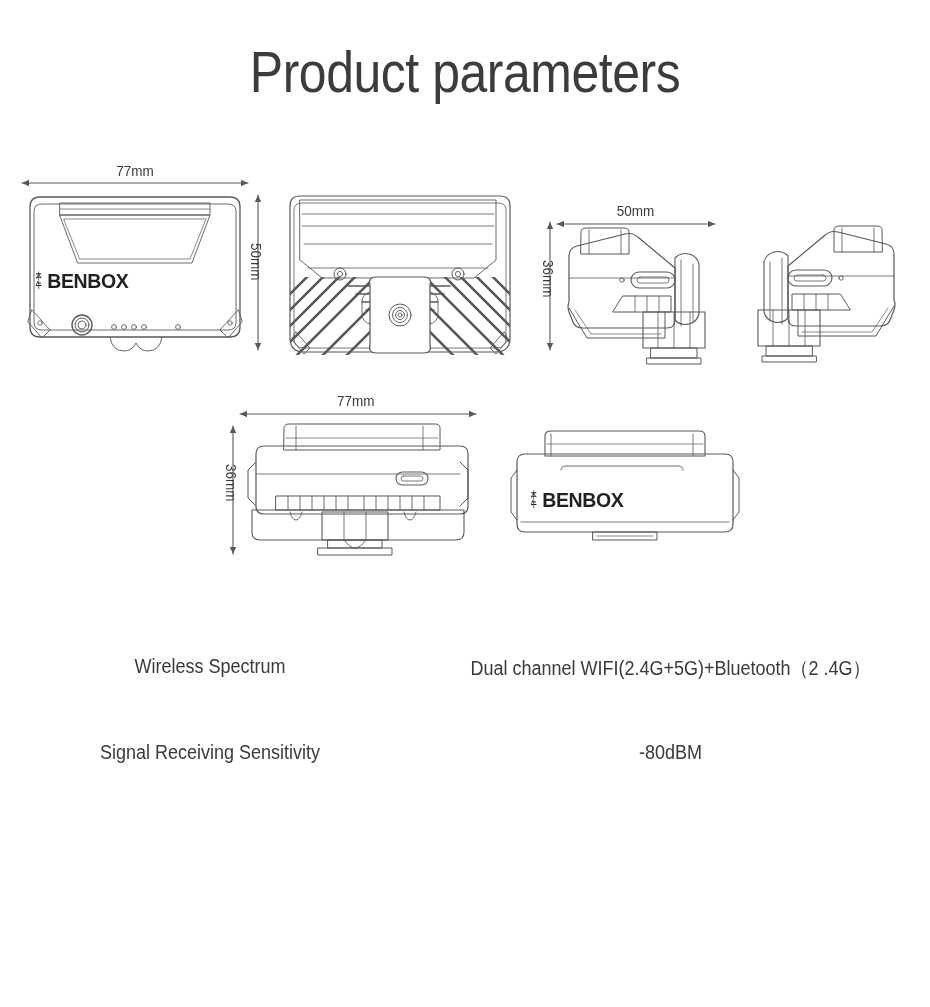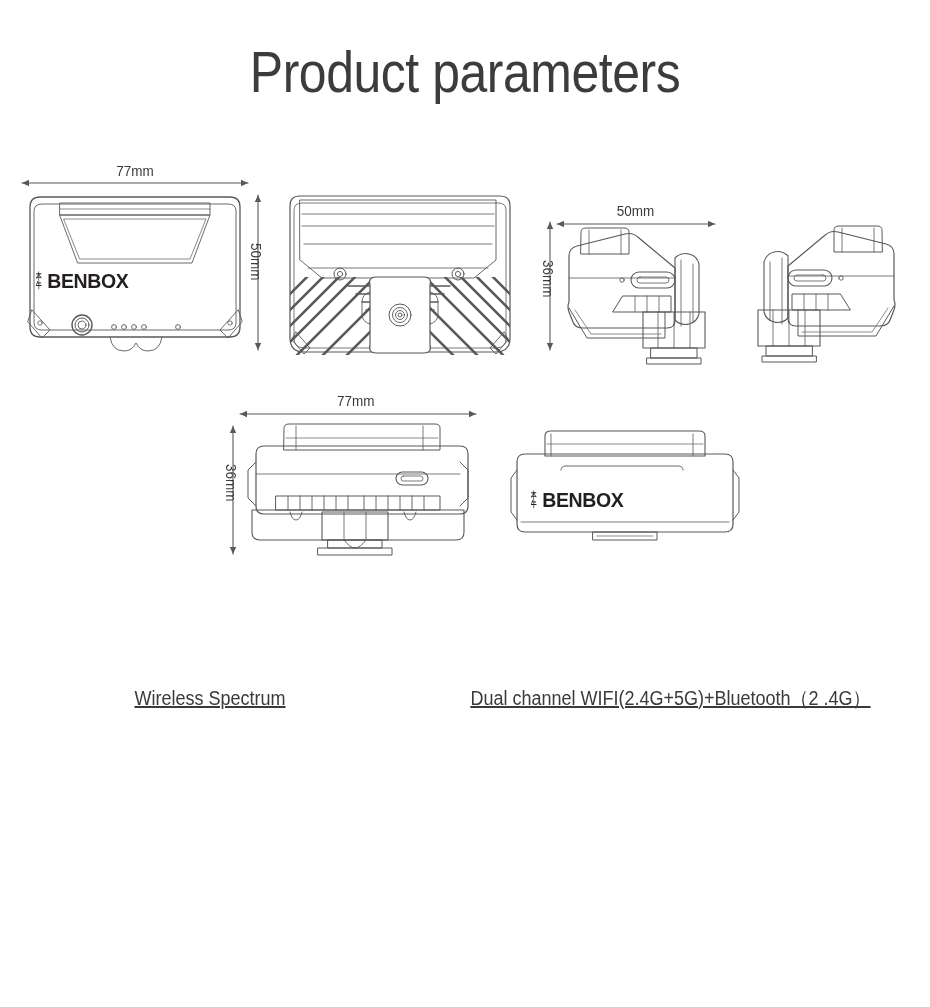--- a/index.html
+++ b/index.html
@@ -49,23 +49,21 @@
 
   
   #spec-table {
     position: absolute;
     top: 655px;
     left: 0;
     width: 930px;
   }
   .spec-row {
     display: flex;
-    align-items: center;
     height: 86px;
-    text-decoration: underline;
   }
   .spec-label {
     width: 420px;
     text-align: center;
     font-size: 20px;
     color: #3a3a3a;
     transform: scaleX(0.9);
   }
   .spec-value {
     flex: 1;
@@ -383,14 +381,18 @@
 
 <div id="spec-table">
 
   <div class="spec-row">
     <div class="spec-label">Wireless Spectrum</div>
     <div class="spec-value">Dual channel WIFI(2.4G+5G)+Bluetooth（2 .4G）</div>
   </div>
 
 
 
+  <div class="spec-row">
+    <div class="spec-label">Signal Receiving Sensitivity</div>
+    <div class="spec-value">-80dBM</div>
+  </div>
 
 </div>
 
 </body></html>

